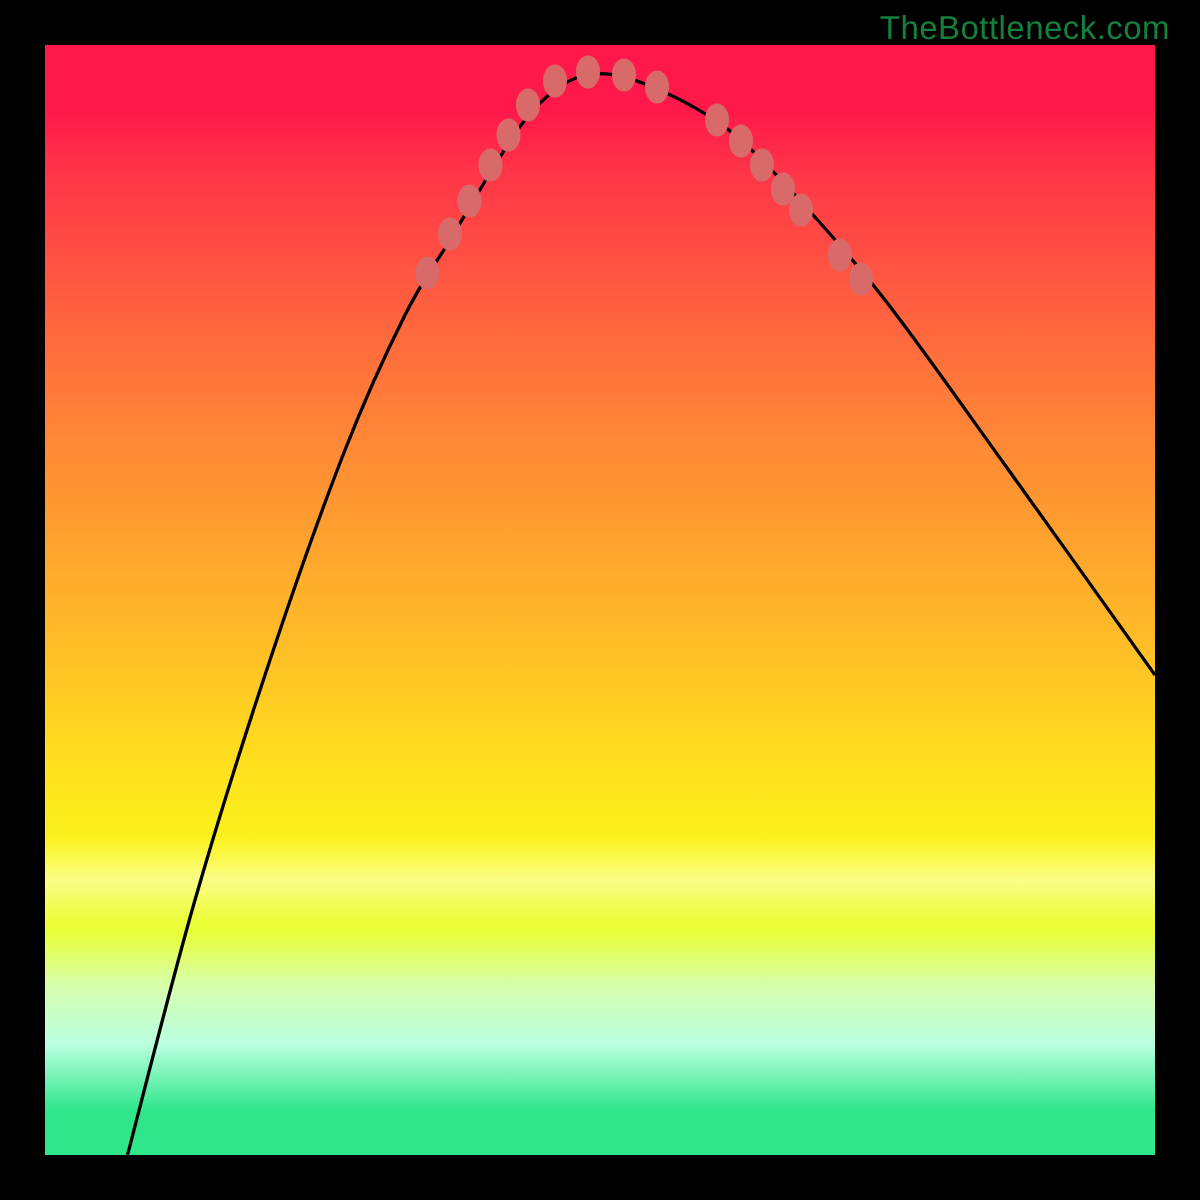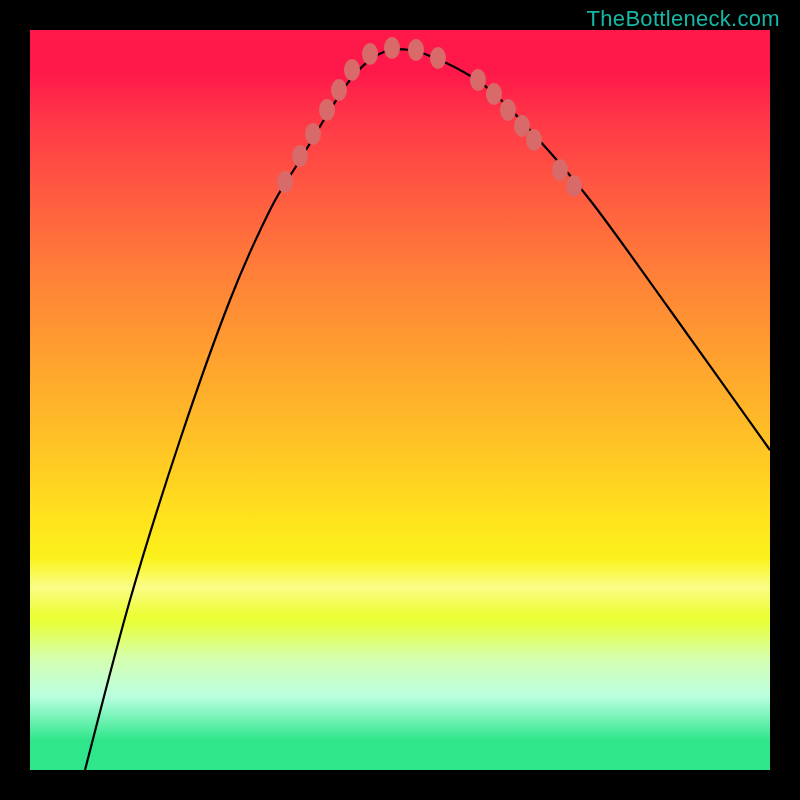--- a/index.html
+++ b/index.html
@@ -50,21 +50,21 @@
       to bottom,
       rgba(255,255,200,0) 0%,
       rgba(255,255,220,0.55) 50%,
       rgba(255,255,200,0) 100%
     );
   }
   .watermark {
     position: absolute;
     top: 6px;
     right: 20px;
-    color: #14b8a6;
+    color: #15803d;
     font-size: 22px;
     font-weight: 500;
     letter-spacing: 0.3px;
   }
   svg.curve {
     position: absolute;
     inset: 0;
   }
 </style>
 </head>

